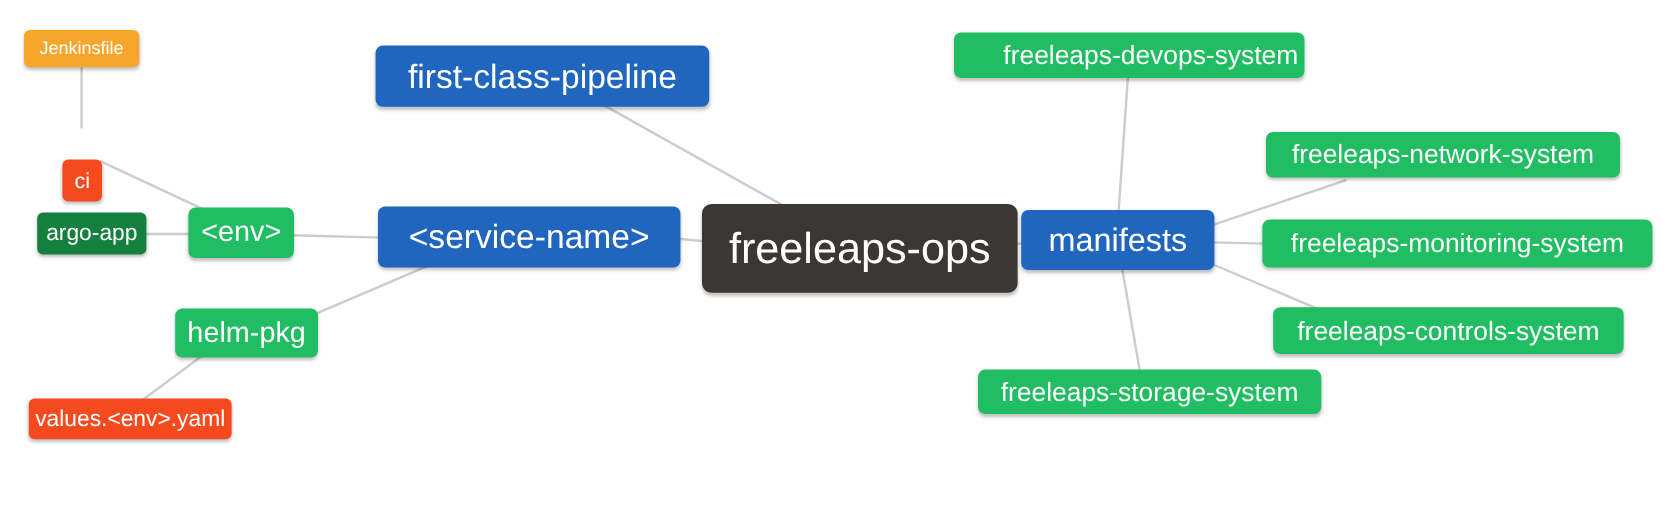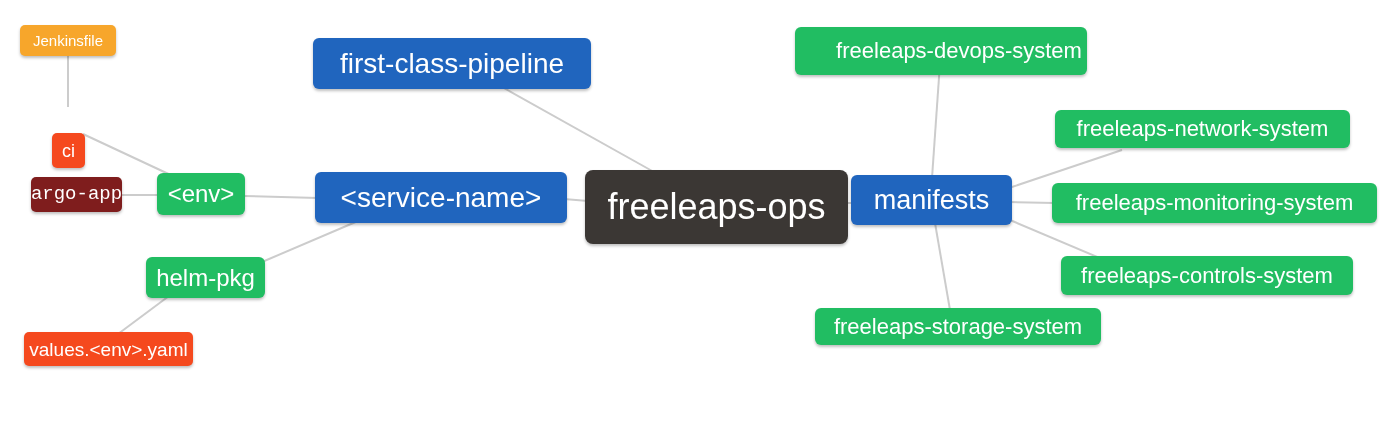--- a/index.html
+++ b/index.html
@@ -34,21 +34,21 @@
   .n-jenkinsfile        { left: 20px;   top: 25px;  width: 96px;  height: 31px; font-size: 15px; border-radius: 5px; }
   .n-ci                 { left: 52px;   top: 105px; width: 33px;  height: 35px; font-size: 18px; border-radius: 5px; margin-top: 28px; }
   .n-argo-app           { left: 31px;   top: 177px; width: 91px;  height: 35px; font-size: 19px; border-radius: 5px; }
   .n-env                { left: 157px;  top: 173px; width: 88px;  height: 42px; font-size: 24px; }
   .n-first-class-pipeline { left: 313px; top: 38px;  width: 278px; height: 51px; font-size: 28px; }
   .n-service-name       { left: 315px;  top: 172px; width: 252px; height: 51px; font-size: 28px; }
   .n-helm-pkg           { left: 146px;  top: 257px; width: 119px; height: 41px; font-size: 24px; }
   .n-values-env-yaml    { left: 8px;    top: 332px; width: 169px; height: 34px; font-size: 19px; border-radius: 5px; }
   .n-root               { left: 585px;  top: 170px; width: 263px; height: 74px; font-size: 36px; border-radius: 8px; }
   .n-manifests          { left: 851px;  top: 175px; width: 161px; height: 50px; font-size: 27px; }
-  .n-devops-system      { left: 795px;  top: 27px;  width: 292px; height: 48px; font-size: 22px; padding-left: 36px; }
+  .n-devops-system      { left: 795px;  top: 27px;  width: 292px; height: 38px; font-size: 22px; padding-left: 36px; }
   .n-network-system     { left: 1055px; top: 110px; width: 295px; height: 38px; font-size: 22px; }
   .n-monitoring-system  { left: 1052px; top: 183px; width: 325px; height: 40px; font-size: 22px; }
   .n-controls-system    { left: 1061px; top: 256px; width: 292px; height: 39px; font-size: 22px; }
   .n-storage-system     { left: 815px;  top: 308px; width: 286px; height: 37px; font-size: 22px; }
 </style>
 </head>
 <body>
 
 <div class="canvas">
 
@@ -66,21 +66,21 @@
     <line x1="1009" y1="188" x2="1122" y2="150"></line>
     <line x1="1009" y1="202" x2="1055" y2="203"></line>
     <line x1="1010" y1="220" x2="1102" y2="259"></line>
     <line x1="935" y1="223" x2="950" y2="310"></line>
   </svg>
 
   <div class="node n-jenkinsfile" style="background-color: rgb(247, 166, 43);">Jenkinsfile</div>
 
   <div class="node n-ci" style="background-color: rgb(245, 73, 30);">ci</div>
 
-  <div class="node n-argo-app" style="background-color: #7f1d1d; font-family: Liberation Mono, monospace;">argo-app</div>
+  <div class="node n-argo-app" style="background-color: #15803d;">argo-app</div>
 
   <div class="node n-env" style="background-color: rgb(33, 189, 98);">&lt;env&gt;</div>
 
   <div class="node n-first-class-pipeline" style="background-color: rgb(32, 101, 190);">first-class-pipeline</div>
 
   <div class="node n-service-name" style="background-color: rgb(32, 101, 190);">&lt;service-name&gt;</div>
 
   <div class="node n-helm-pkg" style="background-color: rgb(33, 189, 98);">helm-pkg</div>
 
   <div class="node n-values-env-yaml" style="background-color: rgb(245, 73, 30); margin-left: 16px;">values.&lt;env&gt;.yaml</div>

